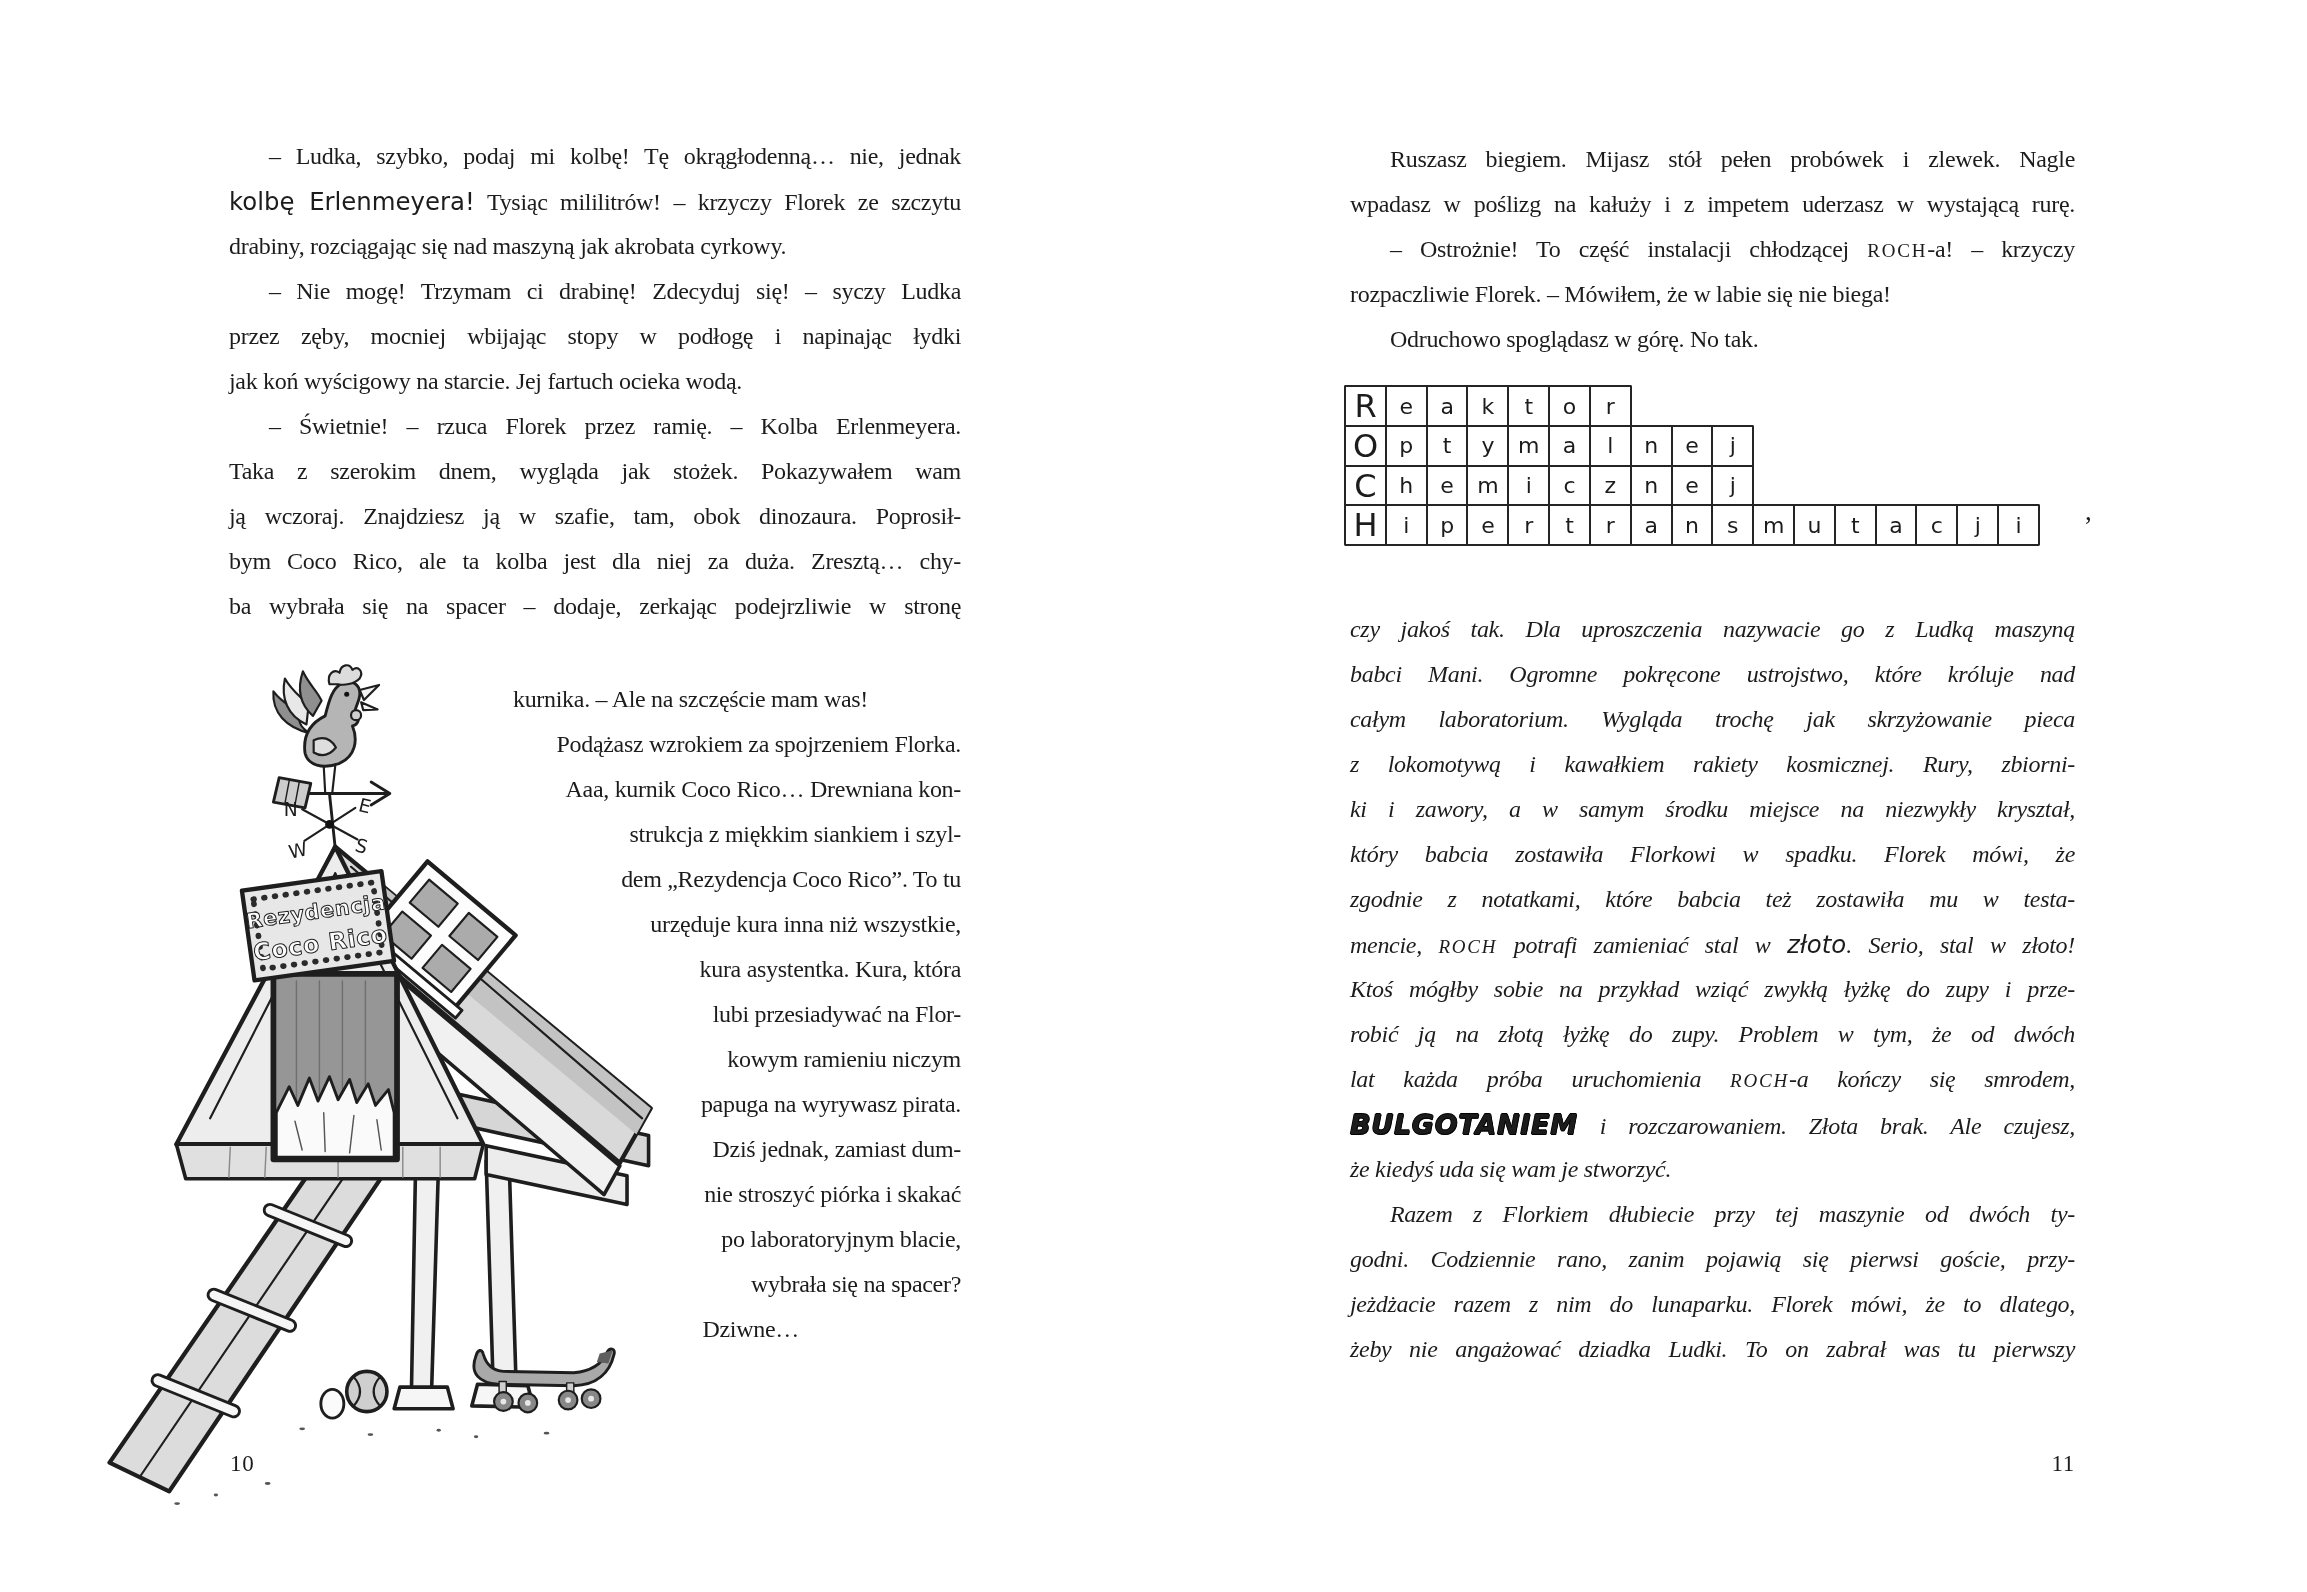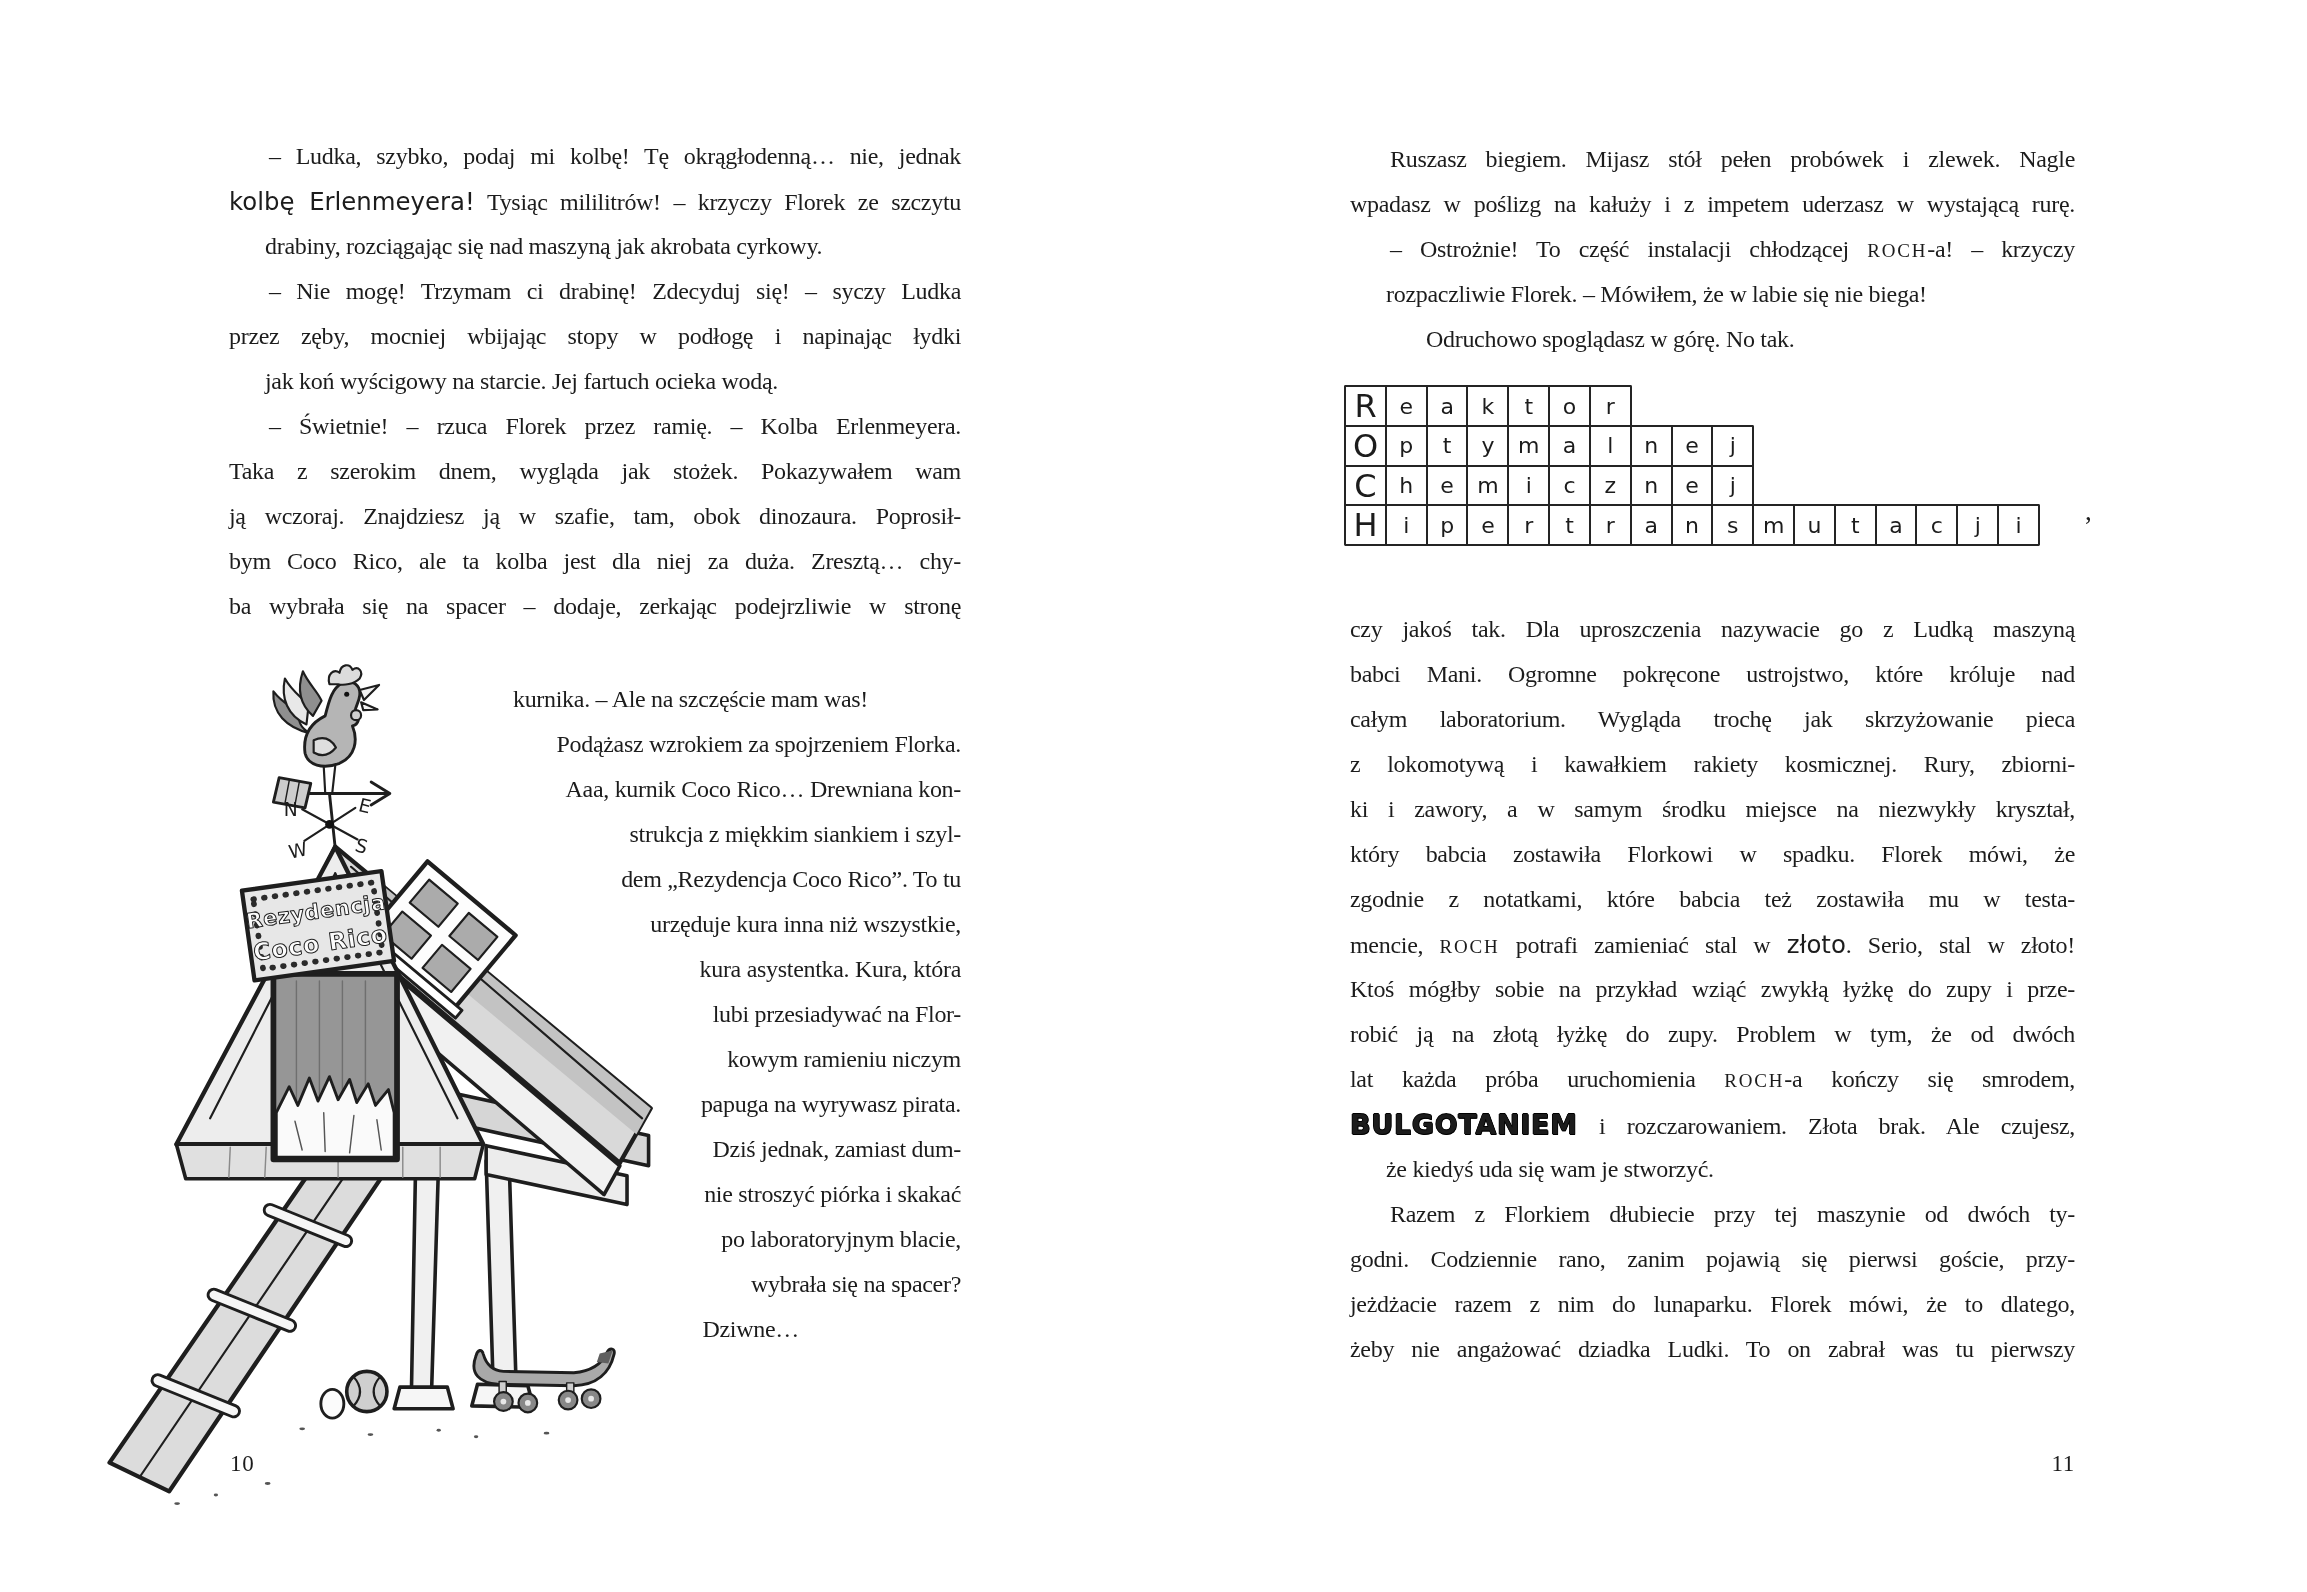--- a/index.html
+++ b/index.html
@@ -6,31 +6,31 @@
   body{position:relative;width:2307px;height:1592px;overflow:hidden;
        font-family:"Liberation Serif",serif;color:#1c1c1c;}
   #art{position:absolute;left:0;top:0;width:2307px;height:1592px;}
 
   
   .col{position:absolute;}
   .ln{height:45px;line-height:45px;font-size:24px;letter-spacing:-0.3px;
       white-space:nowrap;overflow:visible;}
   .ln62{height:45px;line-height:45px;}
   .j{text-align:justify;text-align-last:justify;}
-  .e{text-align:right;text-align-last:left;margin-left:36px;}
+  .e{text-align:right;text-align-last:left;}
   .ind{text-indent:40px;}
 
   #left-text{left:229px;top:134px;width:732px;}
   #left-wrap{left:229px;top:677px;width:732px;text-align:right;}
   #left-wrap .ln{text-align:left;text-align-last:right;}
   #left-wrap .ln:first-child{padding-right:93px;}
   #left-wrap .ln:last-child{padding-right:162px;}
 
   #right-para1{left:1350px;top:137px;width:725px;}
-  #right-para2{left:1350px;top:607px;width:725px;}
+  #right-para2{left:1350px;top:607px;width:725px;font-style:italic;}
 
   
   .marker{font-family:"DejaVu Sans",sans-serif;font-size:24.4px;letter-spacing:0;}
   .sc{font-size:19px;letter-spacing:1.8px;}
   .blob{font-family:"DejaVu Sans",sans-serif;font-weight:bold;font-size:27px;
         letter-spacing:0.7px;
         text-shadow:0.7px 0 0 #000,-0.7px 0 0 #000,0 0.7px 0 #000,0 -0.7px 0 #000,0.7px 0.7px 0 #000;}
 
   
   #grid{position:absolute;left:1344px;top:385px;}

